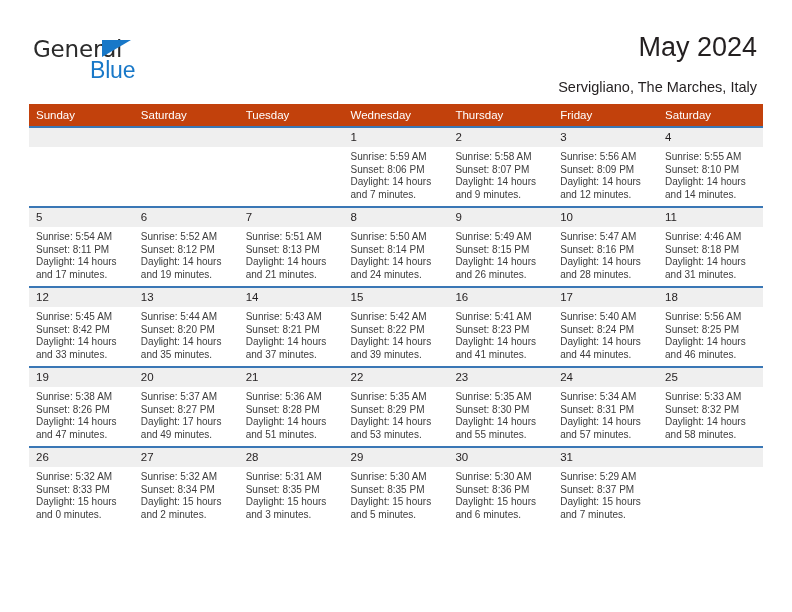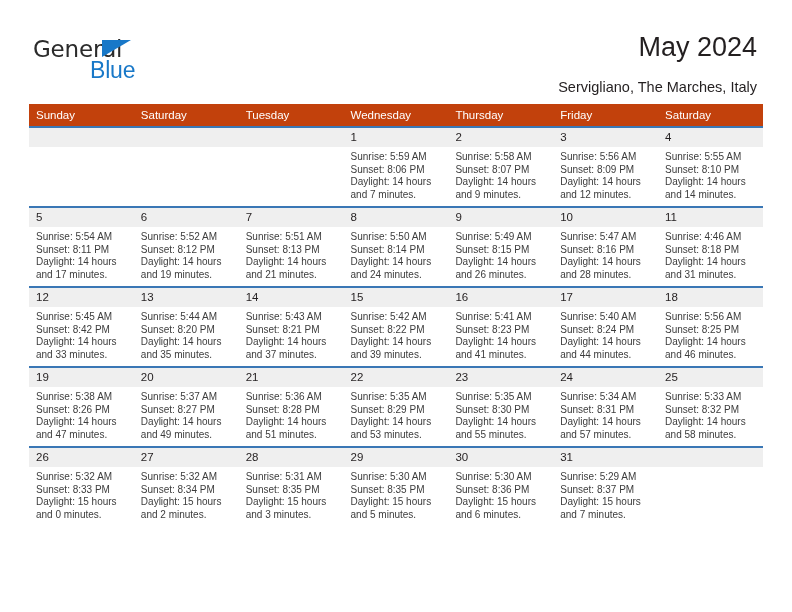--- a/index.html
+++ b/index.html
@@ -331,21 +331,21 @@
               <div>Sunrise: 5:38 AM</div>
               <div>Sunset: 8:26 PM</div>
               <div>Daylight: 14 hours and 47 minutes.</div>
             </div>
           </td>
           <td>
             <div class="daynum">20</div>
             <div class="cell-body">
               <div>Sunrise: 5:37 AM</div>
               <div>Sunset: 8:27 PM</div>
-              <div>Daylight: 14 hours and 49 minutes.</div>
+              <div>Daylight: 17 hours and 49 minutes.</div>
             </div>
           </td>
           <td>
             <div class="daynum">21</div>
             <div class="cell-body">
               <div>Sunrise: 5:36 AM</div>
               <div>Sunset: 8:28 PM</div>
               <div>Daylight: 14 hours and 51 minutes.</div>
             </div>
           </td>

